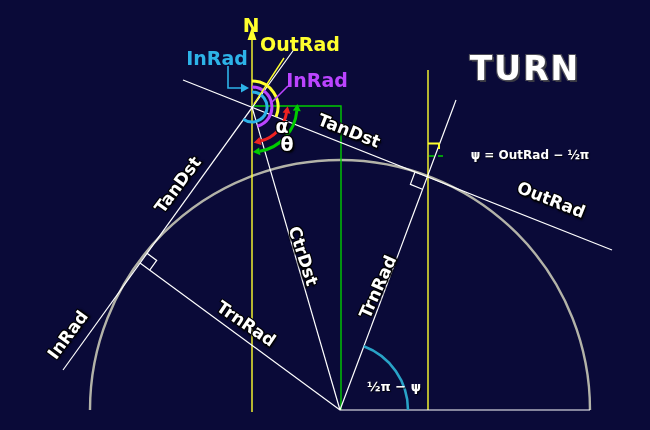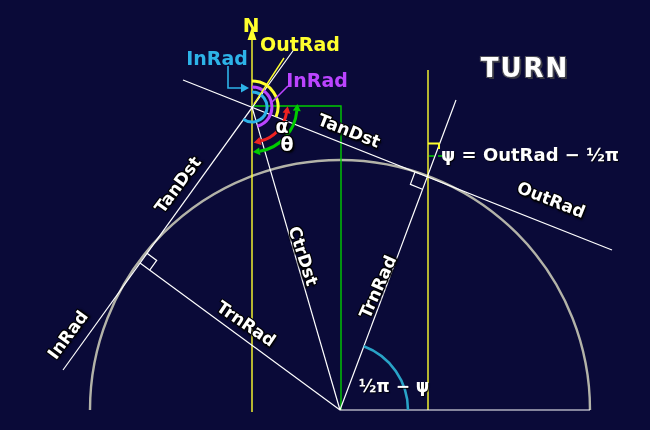--- a/index.html
+++ b/index.html
@@ -28,24 +28,24 @@
     position:absolute;color:#fff;font-weight:bold;white-space:nowrap;
     transform:translate(-50%,-50%);line-height:1;
   }
   .outl{text-shadow:-1px -1px 0 #000,1px -1px 0 #000,-1px 1px 0 #000,1px 1px 0 #000,2px 2px 2px rgba(0,0,0,.85);}
   .t17{font-size:17px;}
   .t19{font-size:19px;}
   .cyan-t{color:var(--c-cyan);}
   .yellow-t{color:var(--c-yellow);}
   .purple-t{color:var(--c-purple);}
   .title{
-    font-size:26px;letter-spacing:2px;
+    font-size:33px;letter-spacing:2px;
     text-shadow:-1px -1px 0 #4e4e58,1px -1px 0 #4e4e58,-1px 1px 0 #4e4e58,2px 2px 0 #3a3a44;
   }
-  .eq{font-size:18px;text-shadow:1px 1px 1px rgba(0,0,0,.9);}
+  .eq{font-size:12px;text-shadow:1px 1px 1px rgba(0,0,0,.9);}
 </style>
 </head>
 <body>
 
 <div id="stage">
 
   <svg id="geom" width="650" height="430" viewBox="0 0 650 430">
 
     <path class="circ" d="M 90 410 A 250 250 0 0 1 590 410"></path>
 
@@ -102,15 +102,15 @@
   <div class="lbl outl t17" style="left:246px;top:324px;transform:translate(-50%,-50%) rotate(34deg);">TrnRad</div>
   <div class="lbl outl t17" style="left:303px;top:256px;transform:translate(-50%,-50%) rotate(72deg);">CtrDst</div>
   <div class="lbl outl t17" style="left:378px;top:287px;transform:translate(-50%,-50%) rotate(-66deg);">TrnRad</div>
   <div class="lbl outl t17" style="left:349px;top:131px;transform:translate(-50%,-50%) rotate(21.5deg);">TanDst</div>
   <div class="lbl outl t17" style="left:551px;top:200px;transform:translate(-50%,-50%) rotate(21.5deg);">OutRad</div>
 
   <div class="lbl outl" style="left:282px;top:126px;font-size:19px;">α</div>
   <div class="lbl outl" style="left:287px;top:144px;font-size:19px;">θ</div>
 
   <div class="lbl eq" style="left:530px;top:155px;">ψ = OutRad − ½π</div>
-  <div class="lbl eq" style="left:394px;top:386px;font-size:17px;">½π − ψ</div>
+  <div class="lbl eq" style="left:394px;top:386px;font-size:13px;">½π − ψ</div>
 
 </div>
 
 </body></html>

